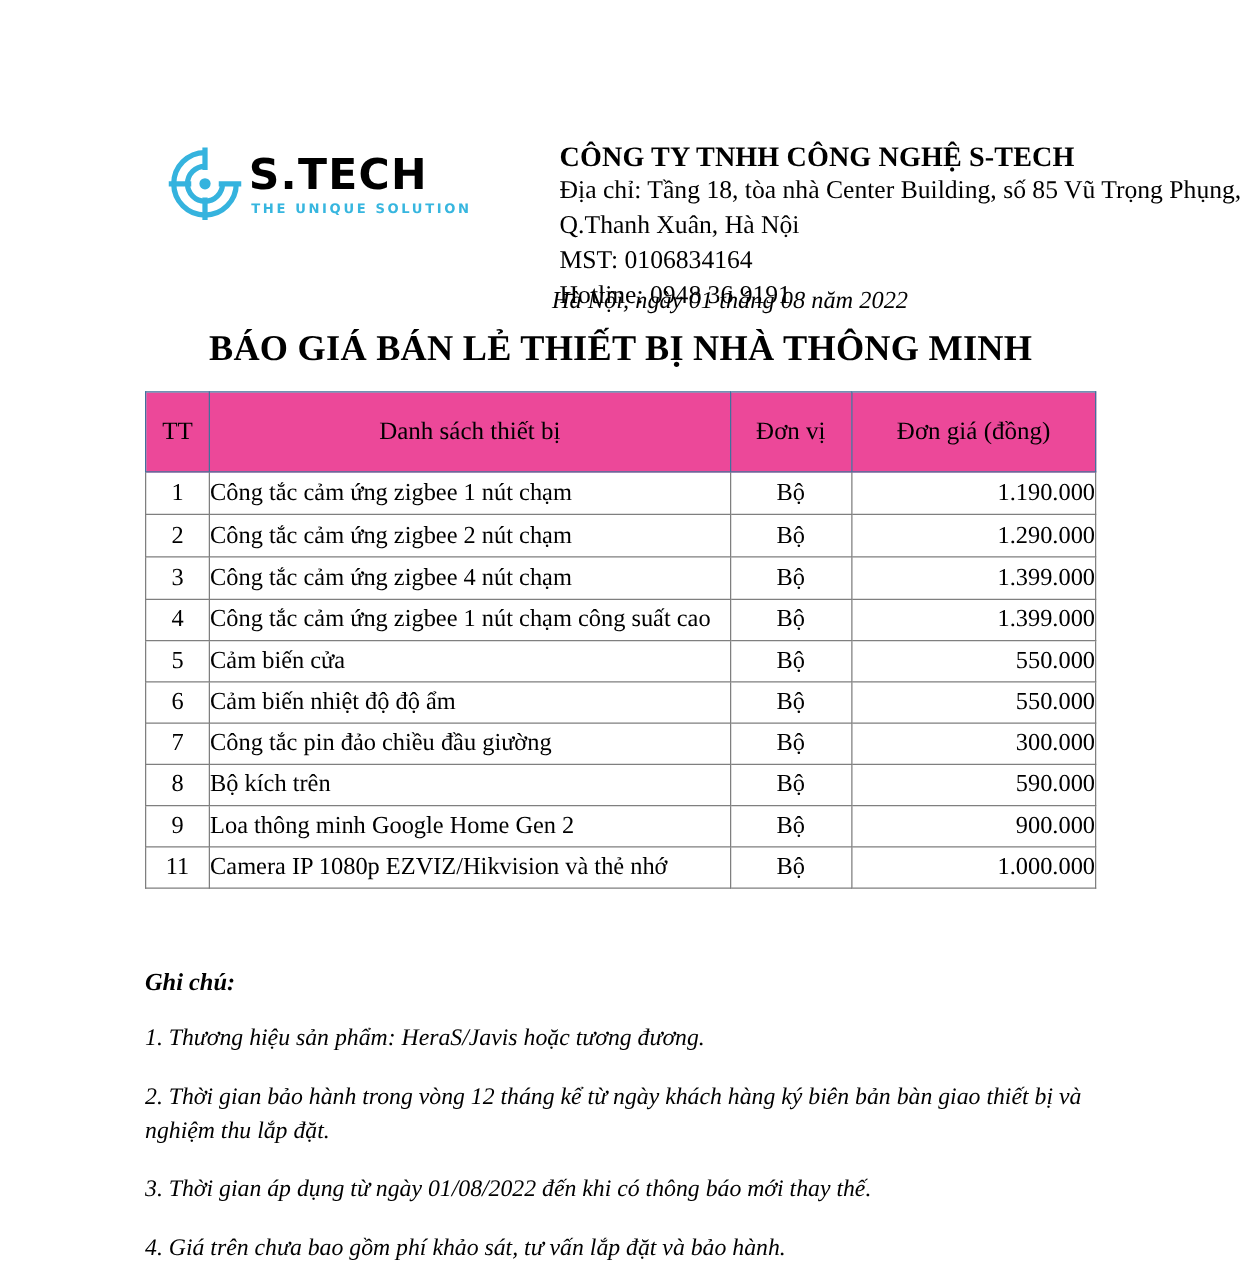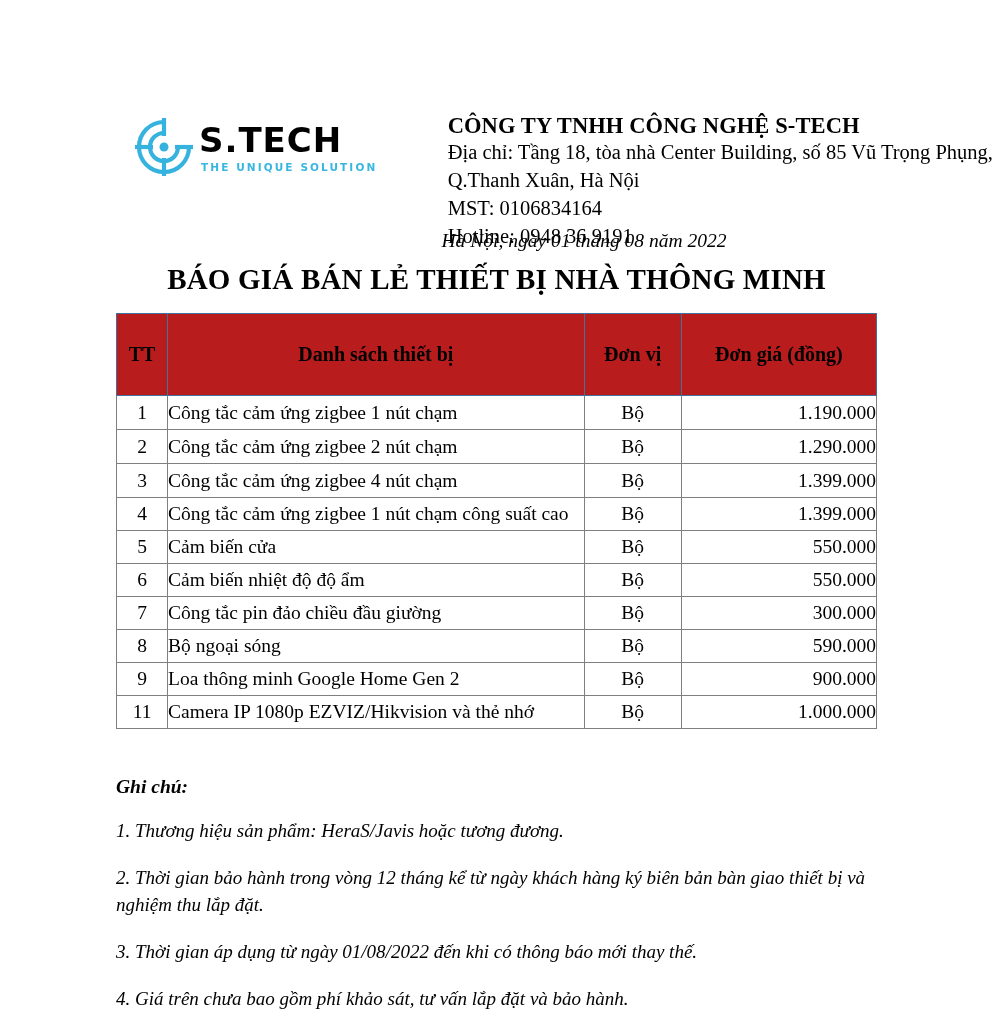--- a/index.html
+++ b/index.html
@@ -108,25 +108,25 @@
     top: 313px;
     width: 761px;
     border-collapse: collapse;
     table-layout: fixed;
   }
   .price-table td, .price-table th {
     border: 1px solid #7f7f7f;
     padding: 0;
   }
   .price-table thead th {
-    background: #b91c1c;
+    background: #ec4899;
     font-size: 20px;
-    font-weight: bold;
-    text-align: center;
-    height: 82px;
+    font-weight: normal;
+    text-align: center;
+    height: 64px;
     vertical-align: middle;
     border-color: #41719C;
   }
   .col-tt   { width: 51px; }
   .col-name { width: 416px; }
   .col-unit { width: 97px; }
   .col-price{ width: 195px; }
 
   .price-table tbody td {
     font-size: 19.5px;
@@ -265,21 +265,21 @@
         <td class="cell-price">550.000</td>
       </tr>
       <tr>
         <td class="cell-tt">7</td>
         <td class="cell-name">Công tắc pin đảo chiều đầu giường</td>
         <td class="cell-unit">Bộ</td>
         <td class="cell-price">300.000</td>
       </tr>
       <tr>
         <td class="cell-tt">8</td>
-        <td class="cell-name">Bộ ngoại sóng</td>
+        <td class="cell-name">Bộ kích trên</td>
         <td class="cell-unit">Bộ</td>
         <td class="cell-price">590.000</td>
       </tr>
       <tr>
         <td class="cell-tt">9</td>
         <td class="cell-name">Loa thông minh Google Home Gen 2</td>
         <td class="cell-unit">Bộ</td>
         <td class="cell-price">900.000</td>
       </tr>
       <tr>

